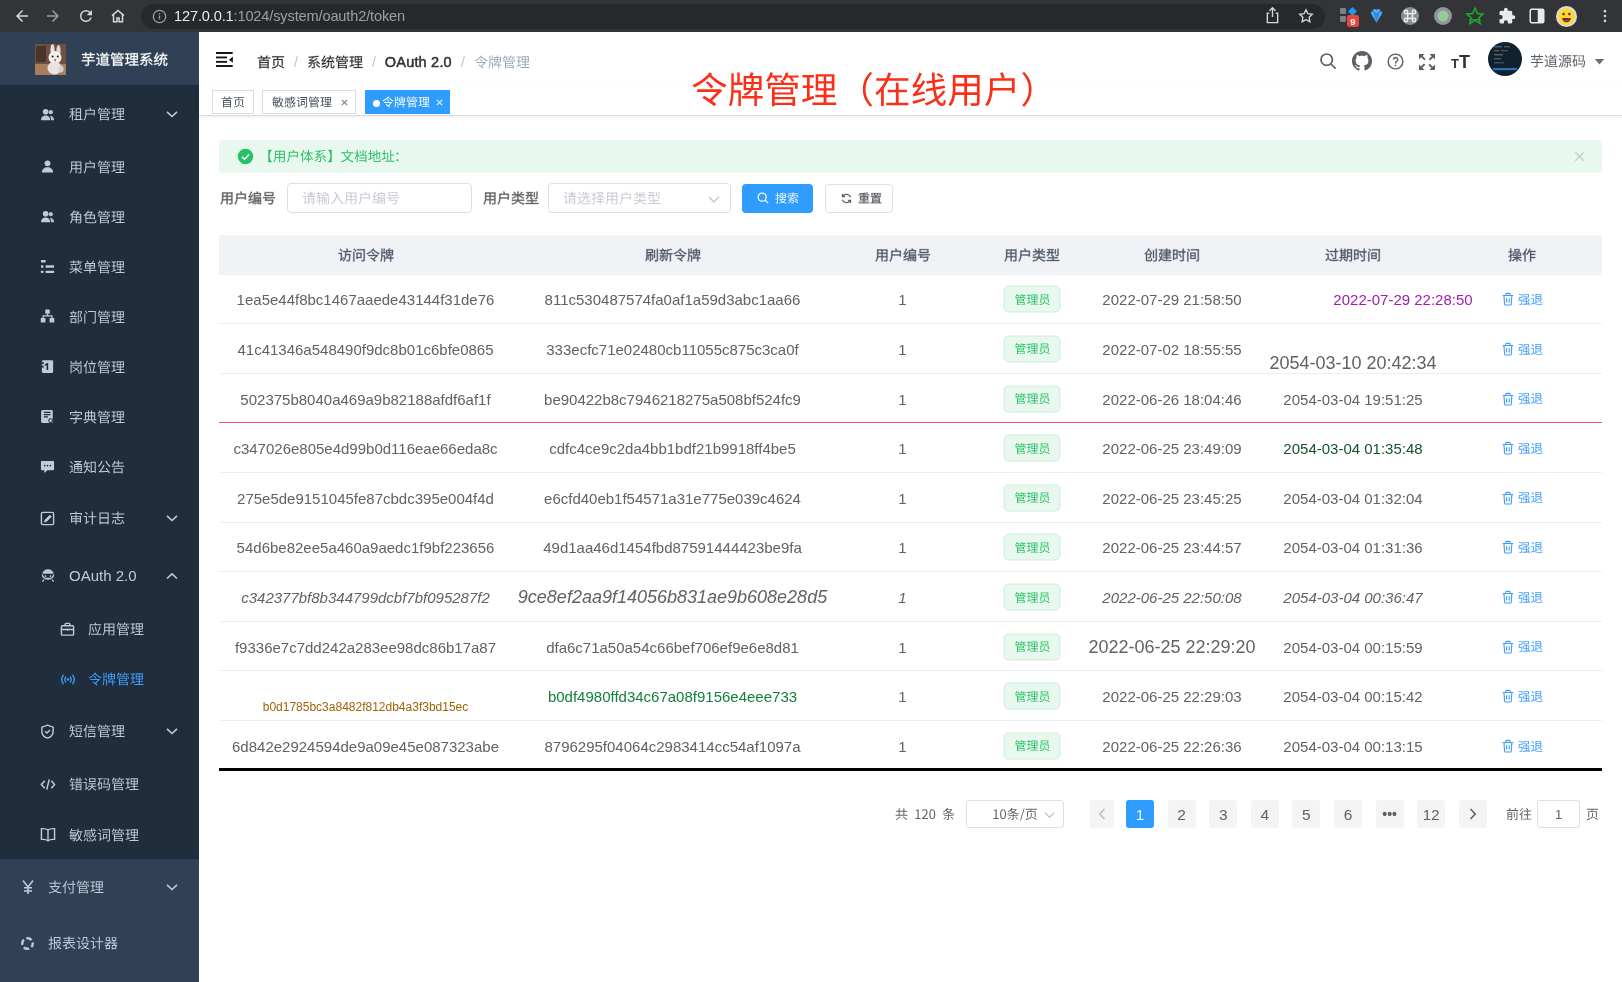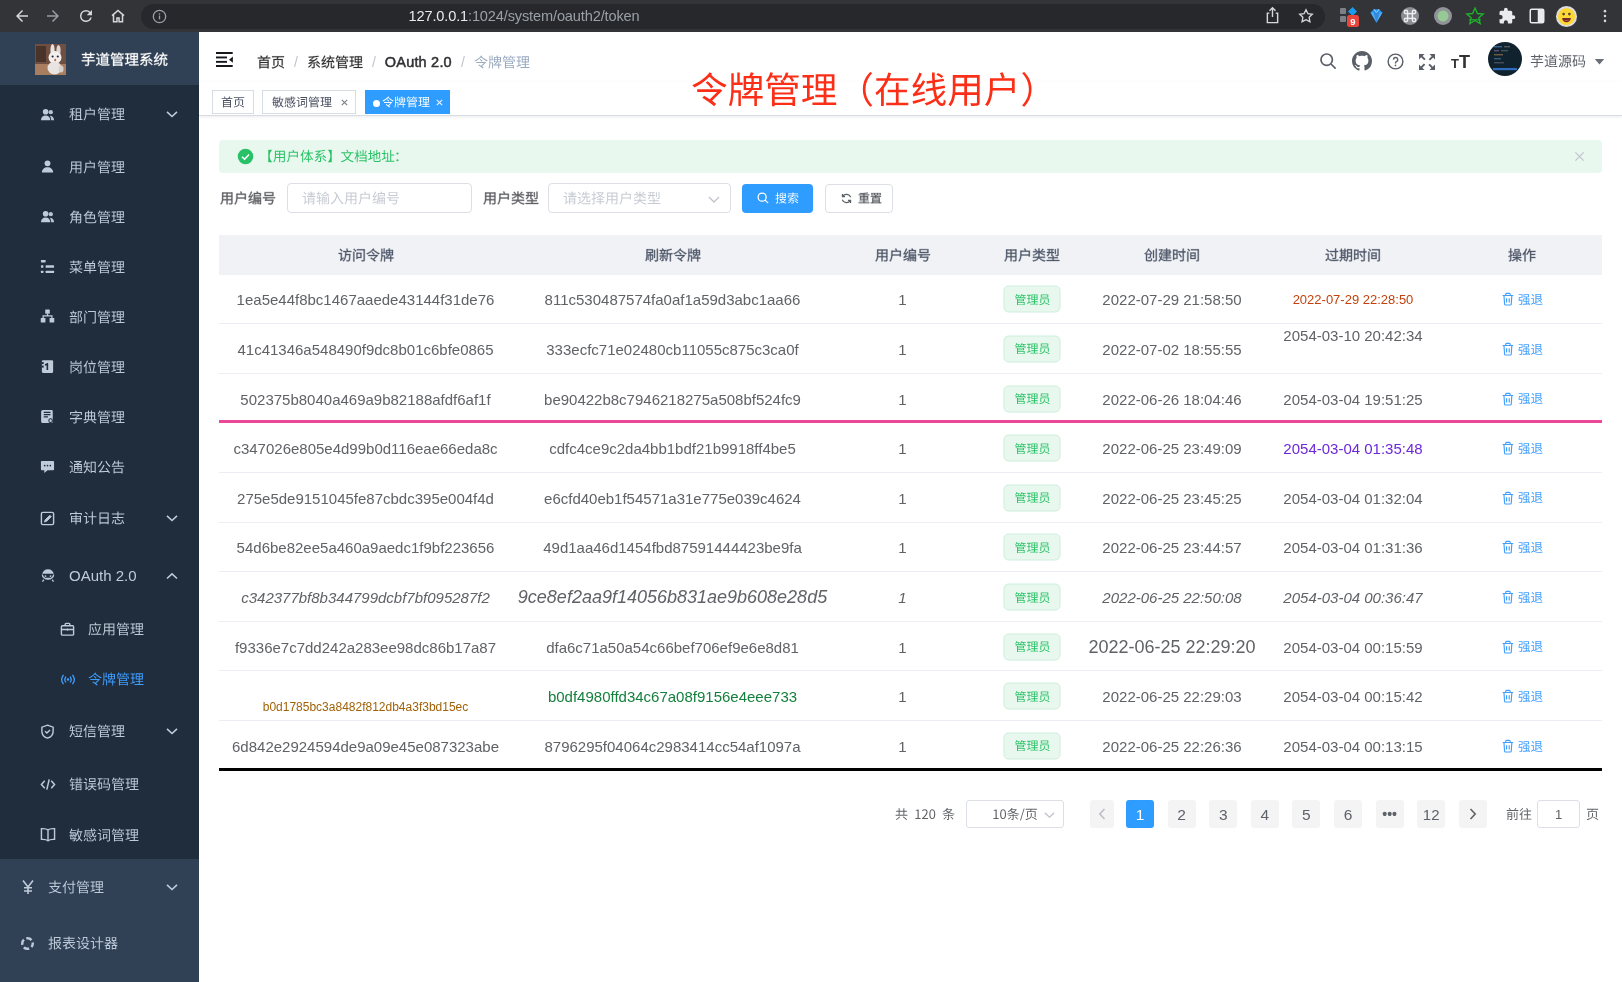--- a/index.html
+++ b/index.html
@@ -22,21 +22,21 @@
       </svg>
     </div>
     <div style="position:absolute;left:141px;top:4px;width:1184px;height:25px;background:#26282c;border-radius:12.5px;"></div>
     <div style="position:absolute;left:152px;top:9px;width:15px;height:15px;">
       <svg width="15" height="15" viewBox="0 0 16 16">
         <circle cx="8" cy="8" r="6.6" fill="none" stroke="#9aa0a6" stroke-width="1.4"></circle>
         <rect x="7.3" y="7" width="1.4" height="4" fill="#9aa0a6"></rect>
         <rect x="7.3" y="4.6" width="1.4" height="1.5" fill="#9aa0a6"></rect>
       </svg>
     </div>
-    <div style="position:absolute;left:174px;top:0px;width:700px;height:32px;line-height:32px;font-size:14.6px;letter-spacing:-0.15px;text-align:center;"><span style="color:#e8eaed">127.0.0.1</span><span style="color:#9aa0a6">:1024/system/oauth2/token</span></div>
+    <div style="position:absolute;left:174px;top:0px;width:700px;height:32px;line-height:32px;font-size:14.6px;letter-spacing:-0.15px;"><span style="color:#e8eaed">127.0.0.1</span><span style="color:#9aa0a6">:1024/system/oauth2/token</span></div>
     <div style="position:absolute;left:1263px;top:6px;width:19px;height:19px;">
       <svg width="19" height="19" viewBox="0 0 24 24" fill="none" stroke="#d6d7d9" stroke-width="1.8">
         <path d="M8 9H5.5v12h13V9H16"></path>
         <path d="M12 2.5V14M8.2 6 12 2.3 15.8 6"></path>
       </svg>
     </div>
     <div style="position:absolute;left:1297px;top:7px;width:18px;height:18px;">
       <svg width="18" height="18" viewBox="0 0 24 24" fill="none" stroke="#d6d7d9" stroke-width="1.8">
         <path d="M12 3.6l2.6 5.3 5.8.8-4.2 4.1 1 5.8-5.2-2.7-5.2 2.7 1-5.8L3.6 9.7l5.8-.8z"></path>
       </svg>
@@ -790,21 +790,21 @@
             <svg width="36.0" height="12" viewBox="0 -880 3000 1000">
               <g fill="#28c166">
                 <use href="#g2"></use>
                 <use href="#g3" x="1000"></use>
                 <use href="#g84" x="2000"></use>
               </g>
             </svg>
           </div>
         </div>
         <div style="position:absolute;left:953.0px;top:24.81px;transform:translate(-50%,-50%);font-size:15px;color:#606266;white-space:nowrap">2022-07-29 21:58:50</div>
-        <div style="position:absolute;left:1134.0px;top:24.81px;transform:translate(-50%,-50%);font-size:13px;color:#c2410c;white-space:nowrap">2022-07-29 22:28:50</div>
+        <div style="position:absolute;left:1184px;top:24.81px;transform:translate(-50%,-50%);font-size:15px;color:#a21caf;white-space:nowrap">2022-07-29 22:28:50</div>
         <div style="position:absolute;left:1303.0px;top:24.81px;transform:translate(-50%,-50%);white-space:nowrap;display:flex;align-items:center">
           <svg width="14" height="14" viewBox="0 0 16 16" fill="none" stroke="#409eff" stroke-width="1.3" style="vertical-align:-2px">
             <path d="M2 4h12M5.5 4V2.4a.9.9 0 0 1 .9-.9h3.2a.9.9 0 0 1 .9.9V4M3.5 4l.7 10a1 1 0 0 0 1 .9h5.6a1 1 0 0 0 1-.9l.7-10"></path>
             <path d="M6.5 7v5M9.5 7v5"></path>
           </svg>
           <span style="display:inline-block;margin-left:3px;line-height:0">
             <svg width="25.2" height="12.6" viewBox="0 -880 2000 1000">
               <g fill="#409eff">
                 <use href="#g85"></use>
                 <use href="#g86" x="1000"></use>
@@ -822,37 +822,37 @@
             <svg width="36.0" height="12" viewBox="0 -880 3000 1000">
               <g fill="#28c166">
                 <use href="#g2"></use>
                 <use href="#g3" x="1000"></use>
                 <use href="#g84" x="2000"></use>
               </g>
             </svg>
           </div>
         </div>
         <div style="position:absolute;left:953.0px;top:24.81px;transform:translate(-50%,-50%);font-size:15px;color:#606266;white-space:nowrap">2022-07-02 18:55:55</div>
-        <div style="position:absolute;left:1134.0px;top:11px;transform:translate(-50%,-50%);font-size:15px;color:#606266;white-space:nowrap">2054-03-10 20:42:34</div>
+        <div style="position:absolute;left:1134.0px;top:39px;transform:translate(-50%,-50%);font-size:18px;color:#606266;white-space:nowrap">2054-03-10 20:42:34</div>
         <div style="position:absolute;left:1303.0px;top:24.81px;transform:translate(-50%,-50%);white-space:nowrap;display:flex;align-items:center">
           <svg width="14" height="14" viewBox="0 0 16 16" fill="none" stroke="#409eff" stroke-width="1.3" style="vertical-align:-2px">
             <path d="M2 4h12M5.5 4V2.4a.9.9 0 0 1 .9-.9h3.2a.9.9 0 0 1 .9.9V4M3.5 4l.7 10a1 1 0 0 0 1 .9h5.6a1 1 0 0 0 1-.9l.7-10"></path>
             <path d="M6.5 7v5M9.5 7v5"></path>
           </svg>
           <span style="display:inline-block;margin-left:3px;line-height:0">
             <svg width="25.2" height="12.6" viewBox="0 -880 2000 1000">
               <g fill="#409eff">
                 <use href="#g85"></use>
                 <use href="#g86" x="1000"></use>
               </g>
             </svg>
           </span>
         </div>
       </div>
-      <div style="position:absolute;left:0px;top:99.24px;width:1383px;height:49.62px;border-bottom:3px solid #ec4899;box-sizing:border-box;">
+      <div style="position:absolute;left:0px;top:99.24px;width:1383px;height:49.62px;border-bottom:1px solid #ec4899;box-sizing:border-box;">
         <div style="position:absolute;left:146.5px;top:24.81px;transform:translate(-50%,-50%);font-size:15px;color:#606266;white-space:nowrap">502375b8040a469a9b82188afdf6af1f</div>
         <div style="position:absolute;left:453.5px;top:24.81px;transform:translate(-50%,-50%);font-size:15px;color:#606266;white-space:nowrap">be90422b8c7946218275a508bf524fc9</div>
         <div style="position:absolute;left:683.5px;top:24.81px;transform:translate(-50%,-50%);font-size:15px;color:#606266">1</div>
         <div style="position:absolute;left:813.0px;top:24.81px;transform:translate(-50%,-50%);width:57px;height:27px;background:#e9f8ef;border:1px solid #cdeeda;border-radius:5px;box-sizing:border-box">
           <div style="position:absolute;left:50%;top:50%;transform:translate(-50%,-50%);line-height:0">
             <svg width="36.0" height="12" viewBox="0 -880 3000 1000">
               <g fill="#28c166">
                 <use href="#g2"></use>
                 <use href="#g3" x="1000"></use>
                 <use href="#g84" x="2000"></use>
@@ -886,21 +886,21 @@
             <svg width="36.0" height="12" viewBox="0 -880 3000 1000">
               <g fill="#28c166">
                 <use href="#g2"></use>
                 <use href="#g3" x="1000"></use>
                 <use href="#g84" x="2000"></use>
               </g>
             </svg>
           </div>
         </div>
         <div style="position:absolute;left:953.0px;top:24.81px;transform:translate(-50%,-50%);font-size:15px;color:#606266;white-space:nowrap">2022-06-25 23:49:09</div>
-        <div style="position:absolute;left:1134.0px;top:24.81px;transform:translate(-50%,-50%);font-size:15px;color:#6d28d9;white-space:nowrap">2054-03-04 01:35:48</div>
+        <div style="position:absolute;left:1134.0px;top:24.81px;transform:translate(-50%,-50%);font-size:15px;color:#14532d;white-space:nowrap">2054-03-04 01:35:48</div>
         <div style="position:absolute;left:1303.0px;top:24.81px;transform:translate(-50%,-50%);white-space:nowrap;display:flex;align-items:center">
           <svg width="14" height="14" viewBox="0 0 16 16" fill="none" stroke="#409eff" stroke-width="1.3" style="vertical-align:-2px">
             <path d="M2 4h12M5.5 4V2.4a.9.9 0 0 1 .9-.9h3.2a.9.9 0 0 1 .9.9V4M3.5 4l.7 10a1 1 0 0 0 1 .9h5.6a1 1 0 0 0 1-.9l.7-10"></path>
             <path d="M6.5 7v5M9.5 7v5"></path>
           </svg>
           <span style="display:inline-block;margin-left:3px;line-height:0">
             <svg width="25.2" height="12.6" viewBox="0 -880 2000 1000">
               <g fill="#409eff">
                 <use href="#g85"></use>
                 <use href="#g86" x="1000"></use>

